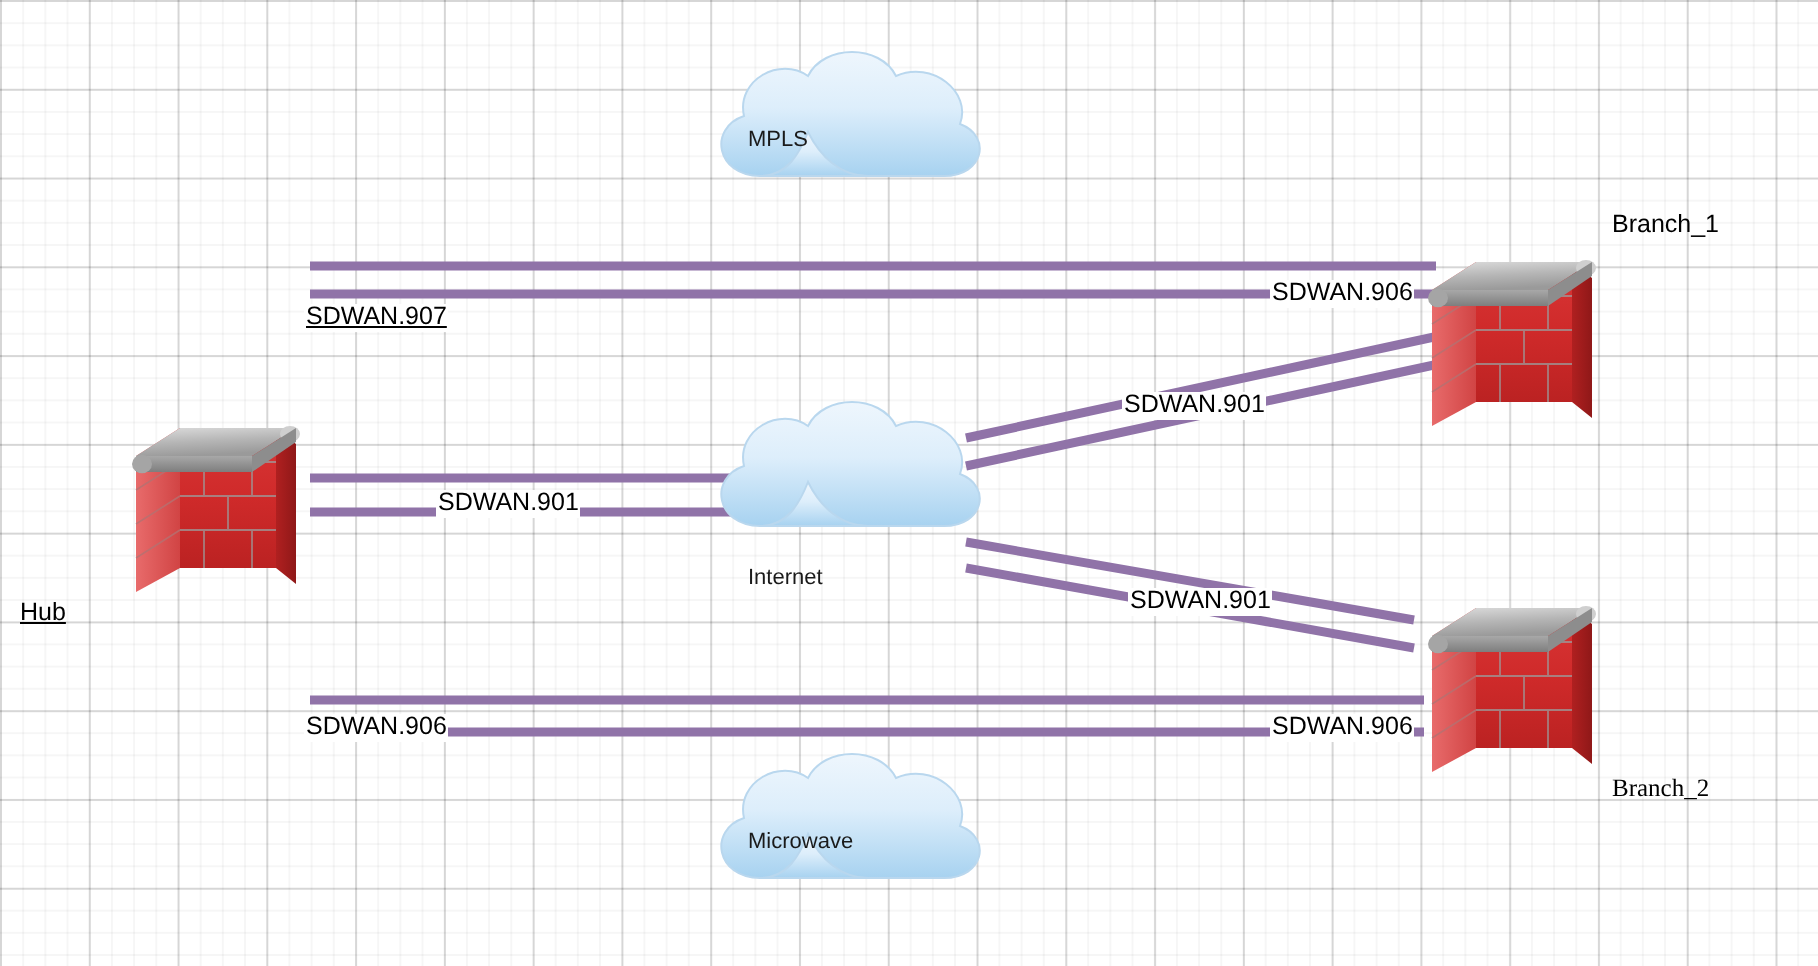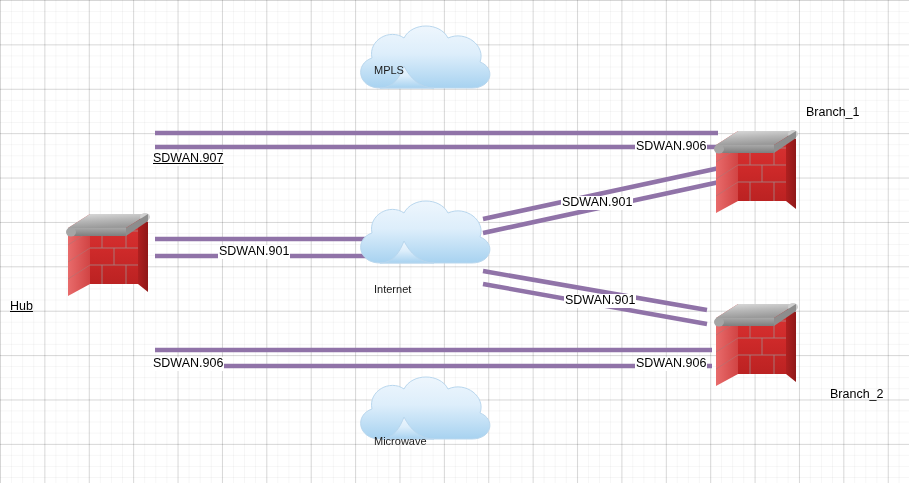--- a/index.html
+++ b/index.html
@@ -237,25 +237,25 @@
       <path d="M 0,28 L 22,14 L 80,14 L 58,28 Z" fill="url(#capGrad)"></path>
       <path d="M 0,28 L 58,28 L 58,36 L 0,36 Z" fill="url(#capSideGrad)"></path>
       <ellipse cx="3" cy="32" rx="5" ry="4.6" fill="#a5a5a5"></ellipse>
       <ellipse cx="77" cy="17" rx="5" ry="4" fill="#cfcfcf"></ellipse>
       <path d="M 58,28 L 80,14 L 80,21 L 58,36 Z" fill="#8d8d8d"></path>
     </g>
   </svg>
 
   <div class="cloud-label" style="left:374px; top:65px; width:100px;">MPLS</div>
   <div class="cloud-label" style="left:374px; top:240px; width:100px;margin-top:44px;">Internet</div>
-  <div class="cloud-label" style="left:374px; top:436px; width:100px;">Microwave</div>
+  <div class="cloud-label" style="left:374px; top:416px; width:100px;">Microwave</div>
 
   <div class="node-label" style="left:10px; top:300px;text-decoration:underline;">Hub</div>
   <div class="node-label" style="left:806px; top:106px;">Branch_1</div>
-  <div class="node-label" style="left:830px; top:388px;">Branch_2</div>
+  <div class="node-label" style="left:806px; top:388px;font-family:Liberation Serif, serif;">Branch_2</div>
 
   <div class="edge-label" style="left:152px; top:152px;text-decoration:underline;">SDWAN.907</div>
   <div class="edge-label" style="left:635px; top:140px;">SDWAN.906</div>
 
   <div class="edge-label" style="left:218px; top:245px;">SDWAN.901</div>
 
   <div class="edge-label" style="left:561px; top:196px;">SDWAN.901</div>
 
   <div class="edge-label" style="left:564px; top:294px;">SDWAN.901</div>
 

